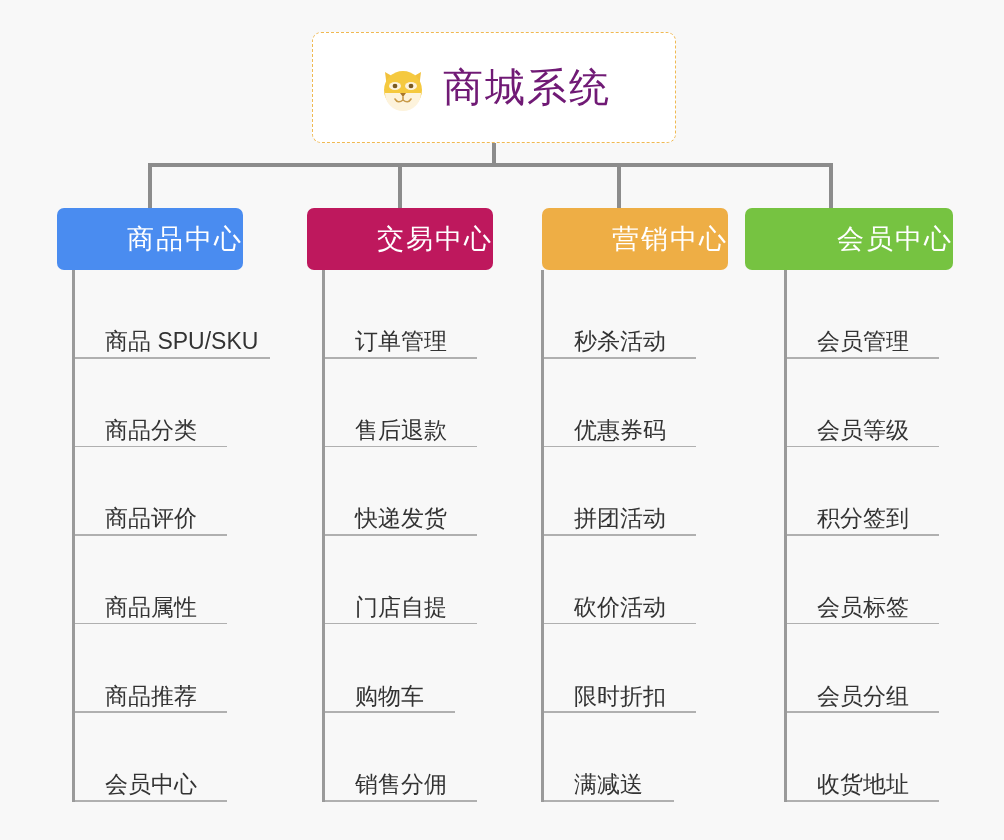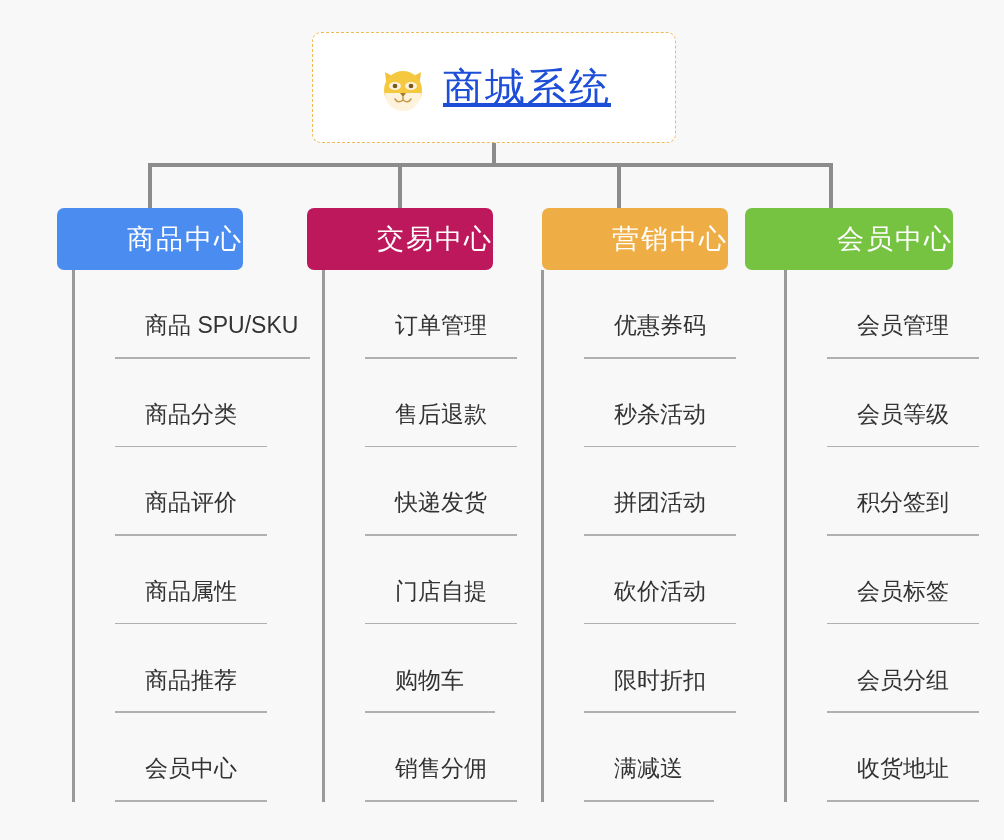--- a/index.html
+++ b/index.html
@@ -103,22 +103,21 @@
     padding-left: 0;
   }
   .item {
     position: relative;
     height: 88.6px;
     box-sizing: border-box;
     display: flex;
     align-items: flex-end;
     justify-content: flex-start;
     padding-left: 30px;
-    padding-bottom: 20px;
-    margin-left: 40px;
+    padding-bottom: 4px;
   }
   .item-underline {
     position: absolute;
     left: 0;
     bottom: 0;
     height: 1.5px;
     background: #b0b0b0;
   }
   .item-label {
     font-size: 23px;
@@ -146,21 +145,21 @@
         <ellipse cx="18" cy="24" rx="6" ry="4" fill="#fdf3dc"></ellipse>
         <ellipse cx="34" cy="24" rx="6" ry="4" fill="#fdf3dc"></ellipse>
         <ellipse cx="18" cy="24" rx="2.4" ry="2.2" fill="#7a5a20"></ellipse>
         <ellipse cx="34" cy="24" rx="2.4" ry="2.2" fill="#7a5a20"></ellipse>
 
         <path d="M23 31 L29 31 L26 35 Z" fill="#a9762a"></path>
 
         <path d="M26 35 L26 38 M26 38 q-5 4 -8 -1 M26 38 q5 4 8 -1" stroke="#c89a48" stroke-width="1.6" fill="none" stroke-linecap="round"></path>
       </svg>
     </span>
-    <span class="root-title" style="color: #1d4ed8; text-decoration: underline;">商城系统</span>
+    <span class="root-title" style="color: #701a75;">商城系统</span>
   </div>
 
   <div class="conn conn-v-root" style="background: rgb(140, 140, 140);"></div>
   <div class="conn conn-h-main" style="background: rgb(140, 140, 140);"></div>
   <div class="conn conn-v-branch" style="left: 148px; background: rgb(140, 140, 140);"></div>
   <div class="conn conn-v-branch" style="left: 398px; background: rgb(140, 140, 140);"></div>
   <div class="conn conn-v-branch" style="left: 617px; background: rgb(140, 140, 140);"></div>
   <div class="conn conn-v-branch" style="left: 829px; background: rgb(140, 140, 140);"></div>
 
   <div class="cat-box" style="left: 57px; width: 186px; background: rgb(74, 140, 240);">
@@ -221,25 +220,25 @@
         <span class="item-label">销售分佣</span>
         <div class="item-underline" style="width: 152px;"></div>
       </div>
     </div>
 
   <div class="cat-box" style="left: 542px; width: 186px; background: rgb(238, 174, 69);">
     <span class="cat-label">营销中心</span>
   </div>
   <div class="col-items" style="left:541px;">
       <div class="item">
+        <span class="item-label">秒杀活动</span>
+        <div class="item-underline" style="width: 152px;"></div>
+      </div>
+      <div class="item">
         <span class="item-label">优惠券码</span>
-        <div class="item-underline" style="width: 152px;"></div>
-      </div>
-      <div class="item">
-        <span class="item-label">秒杀活动</span>
         <div class="item-underline" style="width: 152px;"></div>
       </div>
       <div class="item">
         <span class="item-label">拼团活动</span>
         <div class="item-underline" style="width: 152px;"></div>
       </div>
       <div class="item">
         <span class="item-label">砍价活动</span>
         <div class="item-underline" style="width: 152px;"></div>
       </div>

